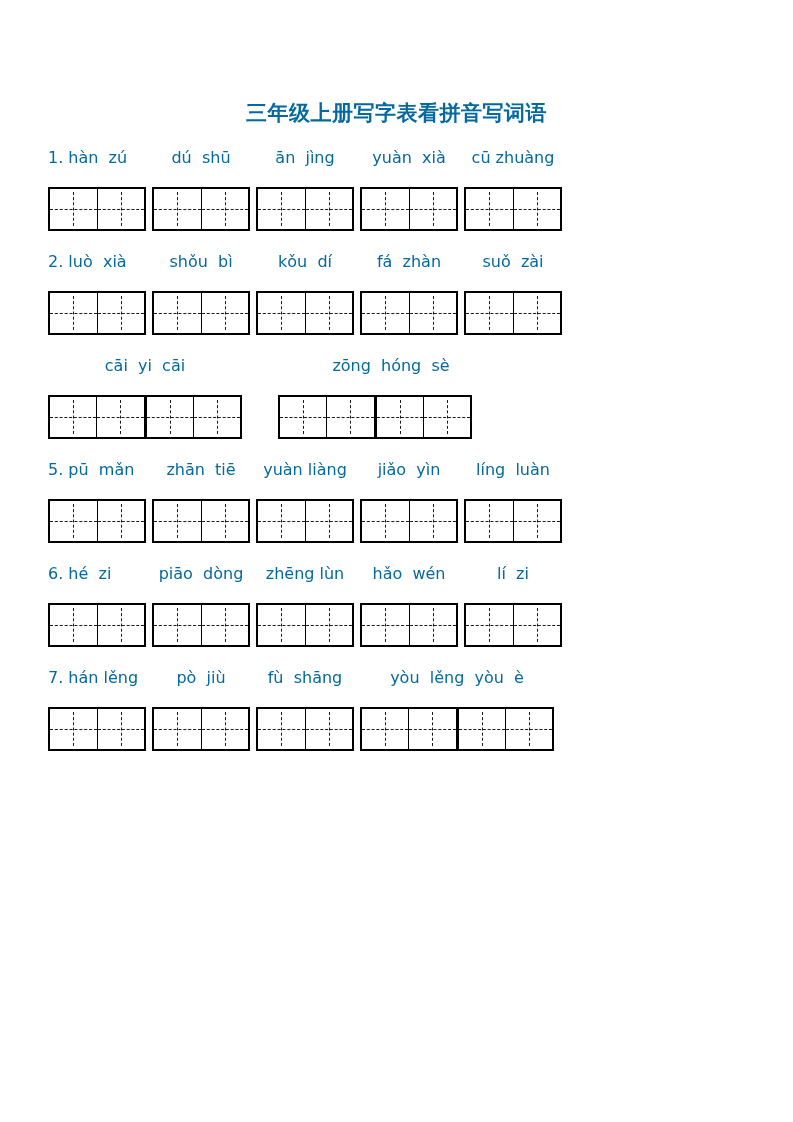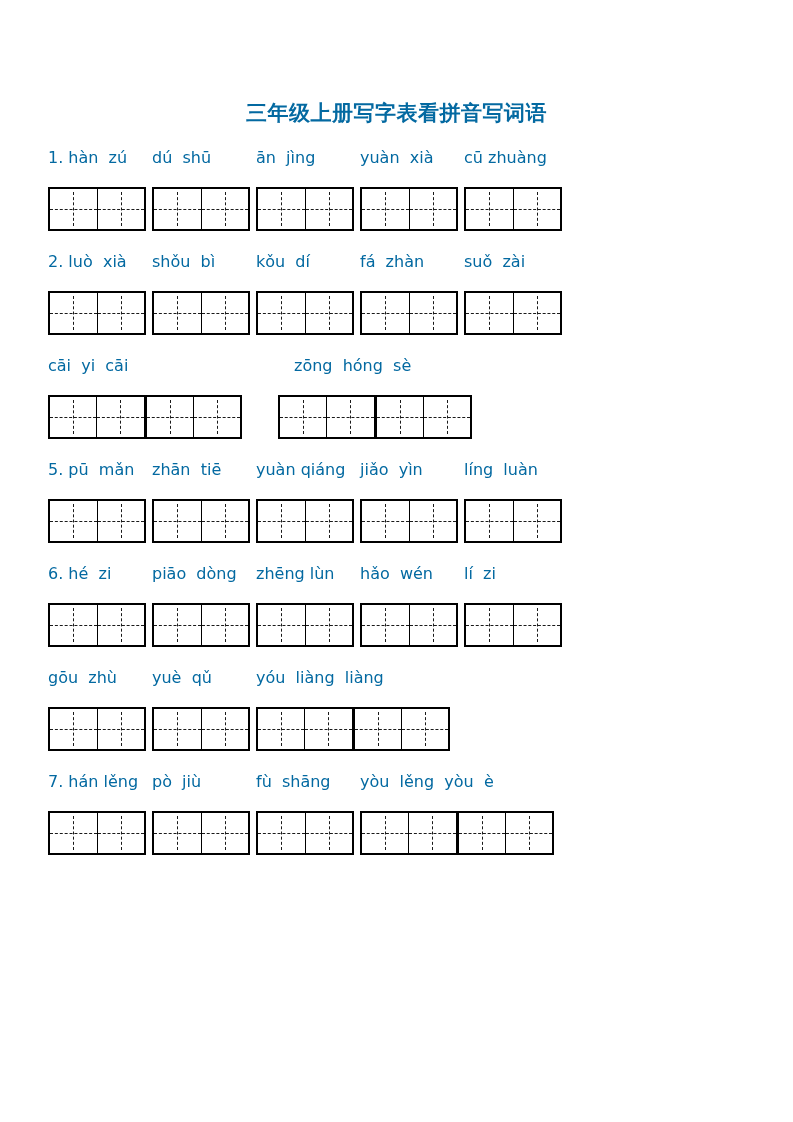--- a/index.html
+++ b/index.html
@@ -34,21 +34,21 @@
   .blank.first { margin-right:20px; }
   .rows { padding-left:48px; margin-top:22px; }
   .row { margin-bottom:21px; }
   .pinyin-line {
     display:flex; gap:6px;
     font-size:16px; line-height:20px;
     margin-bottom:19px;
     white-space:pre;
   }
   .pinyin-line.gap-wide { gap:52px; }
-  .pg { flex:none; }
+  .pg { flex:none; text-align:center; }
   .pg.first { text-align:left; }
   .pg.w2 { width:98px; }
   .pg.w4 { width:194px; }
   .box-line { display:flex; gap:6px; }
   .box-line.gap-wide { gap:36px; }
   .tzg {
     display:flex; flex:none;
     box-sizing:border-box;
     height:44px;
     border:2px solid #000;
@@ -162,21 +162,21 @@
             <div class="cell"></div>
             <div class="cell"></div>
           </div>
       </div>
     </section>
 
     <section class="row">
       <div class="pinyin-line">
         <div class="pg w2 first"><span>5. </span><span>pū  mǎn</span></div>
         <div class="pg w2">zhān  tiē</div>
-        <div class="pg w2">yuàn qiáng</div>
+        <div class="pg w2">yuàn liàng</div>
         <div class="pg w2">jiǎo  yìn</div>
         <div class="pg w2">líng  luàn</div>
       </div>
       <div class="box-line">
         <div class="tzg w2">
             <div class="cell"></div>
             <div class="cell"></div>
           </div>
         <div class="tzg w2">
             <div class="cell"></div>
@@ -222,43 +222,20 @@
             <div class="cell"></div>
             <div class="cell"></div>
           </div>
         <div class="tzg w2">
             <div class="cell"></div>
             <div class="cell"></div>
           </div>
       </div>
     </section>
 
-    <section class="row">
-      <div class="pinyin-line">
-        <div class="pg w2">gōu  zhù</div>
-        <div class="pg w2">yuè  qǔ</div>
-        <div class="pg w4">yóu  liàng  liàng</div>
-      </div>
-      <div class="box-line">
-        <div class="tzg w2">
-            <div class="cell"></div>
-            <div class="cell"></div>
-          </div>
-        <div class="tzg w2">
-            <div class="cell"></div>
-            <div class="cell"></div>
-          </div>
-        <div class="tzg w4">
-            <div class="cell"></div>
-            <div class="cell thick"></div>
-            <div class="cell"></div>
-            <div class="cell"></div>
-          </div>
-      </div>
-    </section>
 
     <section class="row">
       <div class="pinyin-line">
         <div class="pg w2 first"><span>7. </span><span>hán lěng</span></div>
         <div class="pg w2">pò  jiù</div>
         <div class="pg w2">fù  shāng</div>
         <div class="pg w4">yòu  lěng  yòu  è</div>
       </div>
       <div class="box-line">
         <div class="tzg w2">

